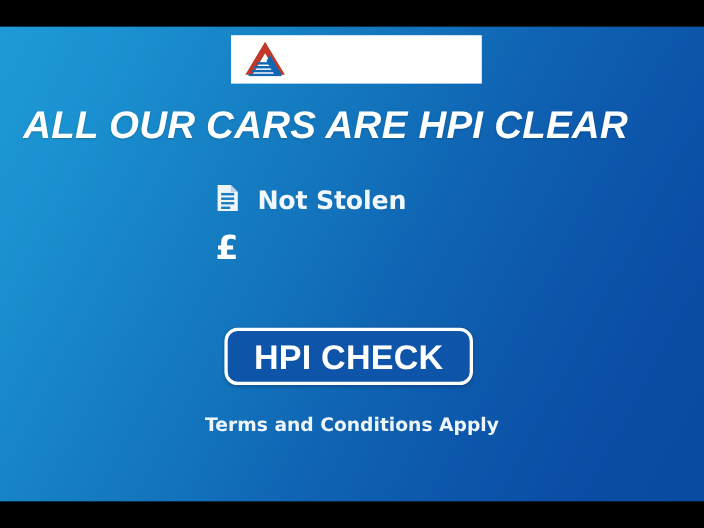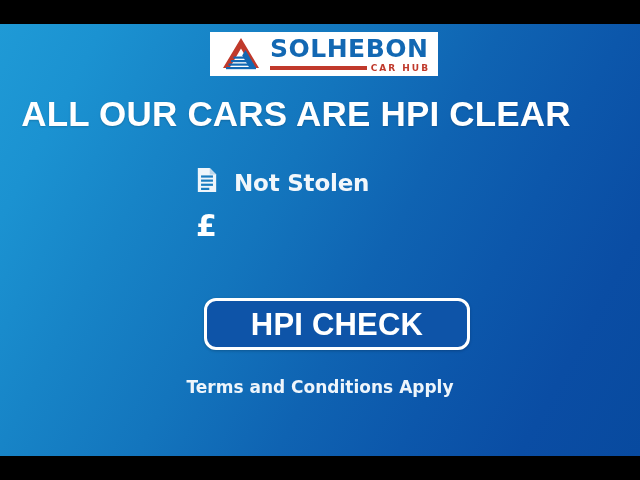--- a/index.html
+++ b/index.html
@@ -113,20 +113,21 @@
     left: 0;
     width: 592px;
     text-align: center;
     color: #ffffff;
     font-family: "Liberation Sans", sans-serif;
     font-weight: bold;
     font-size: 35px;
     line-height: 40px;
     letter-spacing: 0.2px;
     text-shadow: 0 1px 2px rgba(0,0,0,0.18);
+    font-style: italic;
   }
 
   
   #features {
     position: absolute;
     top: 126px;
     left: 196px;
     width: 400px;
   }
   .feature {
@@ -158,21 +159,21 @@
     font-weight: bold;
     font-size: 30px;
     line-height: 30px;
   }
 
   
   #cta {
     position: absolute;
     left: 204px;
     top: 274px;
-    width: 266px;
+    width: 226px;
     height: 52px;
     box-sizing: border-box;
     border: 3px solid #ffffff;
     border-radius: 12px;
     background: #0e54a8;
     display: flex;
     align-items: center;
     justify-content: center;
     box-shadow: 0 1px 3px rgba(0,0,0,0.22);
   }
@@ -211,27 +212,20 @@
     <div id="logo-box">
       <span id="logo-mark">
         <svg viewBox="0 0 46 34" width="46" height="34" xmlns="http://www.w3.org/2000/svg">
           <path d="M23 1 L41 31 L34.5 31 L23 11.5 L11.5 31 L5 31 Z" fill="#c0392b"></path>
           <path d="M27.5 13 L38 31 L31.5 31 L24.2 18.5 Z" fill="#1268b3"></path>
           <rect x="15.5" y="19.5" width="15" height="2.2" fill="#1268b3"></rect>
           <rect x="13" y="23" width="20" height="2.2" fill="#1268b3"></rect>
           <rect x="10.5" y="26.5" width="25" height="2.2" fill="#1268b3"></rect>
           <rect x="8" y="30" width="30" height="2.2" fill="#1268b3"></rect>
         </svg>
-      </span>
-      <span id="logo-word">
-        <span id="logo-name">SOLHEBON</span>
-        <span id="logo-underbar">
-          <span id="logo-rule"></span>
-          <span id="logo-tag">CAR HUB</span>
-        </span>
       </span>
     </div>
 
     <div id="headline">ALL OUR CARS ARE HPI CLEAR</div>
 
     <div id="features">
 
       <div class="feature">
         <span class="feature-icon">
           <svg viewBox="0 0 24 28" width="22" height="26" xmlns="http://www.w3.org/2000/svg">

